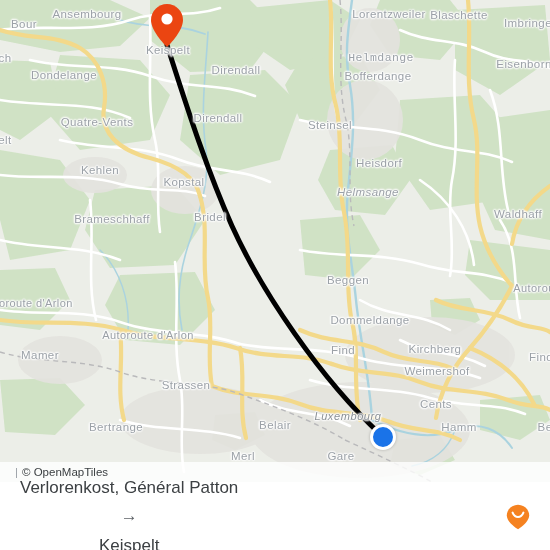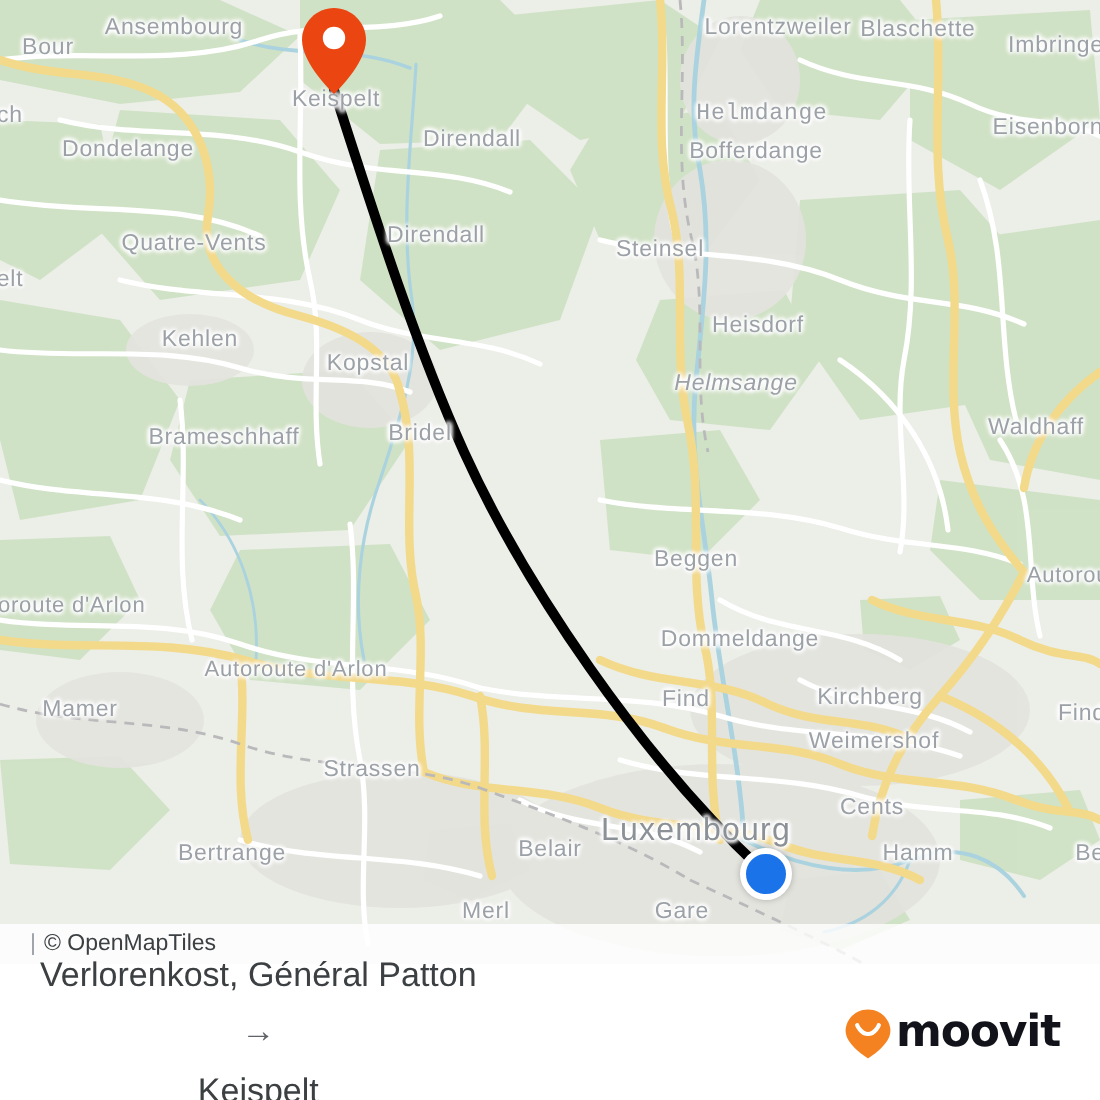--- a/index.html
+++ b/index.html
@@ -32,21 +32,21 @@
     font-size: 11px;
     letter-spacing: 0.4px;
     white-space: nowrap;
     text-shadow:
       0 0 2px #fff, 0 0 2px #fff, 0 0 3px #fff,
       1px 0 2px #fff, -1px 0 2px #fff, 0 1px 2px #fff, 0 -1px 2px #fff;
     transform: translate(-50%, -50%);
     pointer-events: none;
   }
   .map-label.town { font-size: 11.5px; color: #9ba1a7; }
-  .map-label.city { font-size: 16px; color: #8b9196; letter-spacing: 0.6px; }
+  .map-label.city { font-size: 11px; color: #8b9196; letter-spacing: 0.6px; font-style: italic; }
   .map-label.road {
     font-size: 11px; color: #9aa0a6;
   }
 
   
   #origin-pin {
     position: absolute;
     left: 167px; top: 45px;
     width: 0; height: 0;
     pointer-events: none;
@@ -321,17 +321,16 @@
       <span>Verlorenkost, Général Patton</span>
       <span id="route-arrow">→</span>
       <span>Keispelt</span>
     </div>
 
     <div id="moovit-logo">
       <svg id="moovit-mark" width="24" height="26" viewBox="0 0 24 26">
         <path d="M12 0.8 C5.8 0.8 0.8 5.6 0.8 11.5 C0.8 18.5 12 25.2 12 25.2 C12 25.2 23.2 18.5 23.2 11.5 C23.2 5.6 18.2 0.8 12 0.8 Z" fill="#f58220"></path>
         <path d="M6.6 8.6 C6.6 8.6 8.4 13 12 13 C15.6 13 17.4 8.6 17.4 8.6" stroke="#ffffff" stroke-width="2.1" fill="none" stroke-linecap="round"></path>
       </svg>
-      <span id="moovit-word">moovit</span>
     </div>
   </div>
 
 </div>
 
 </body></html>

